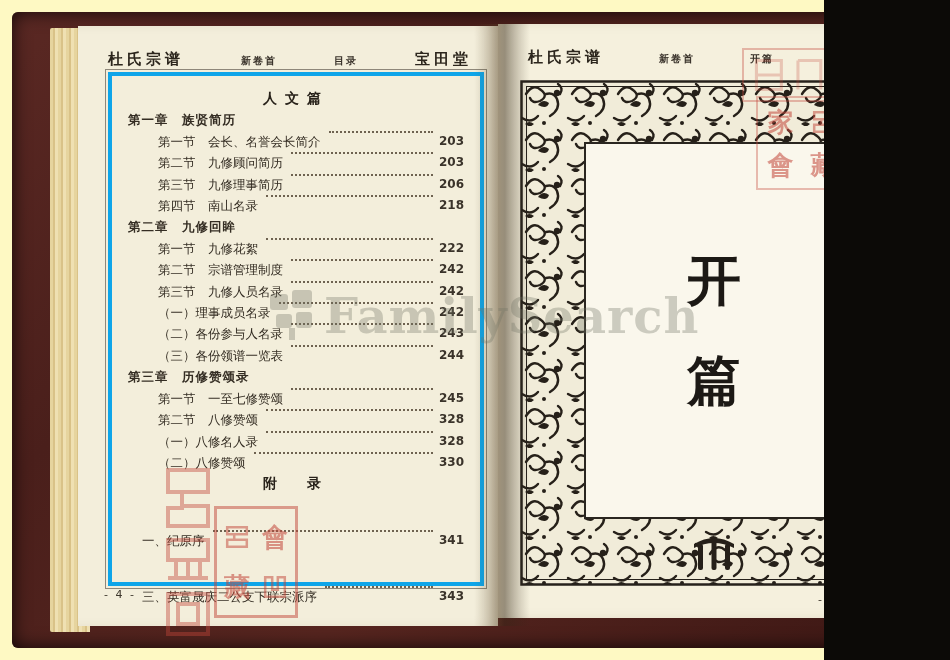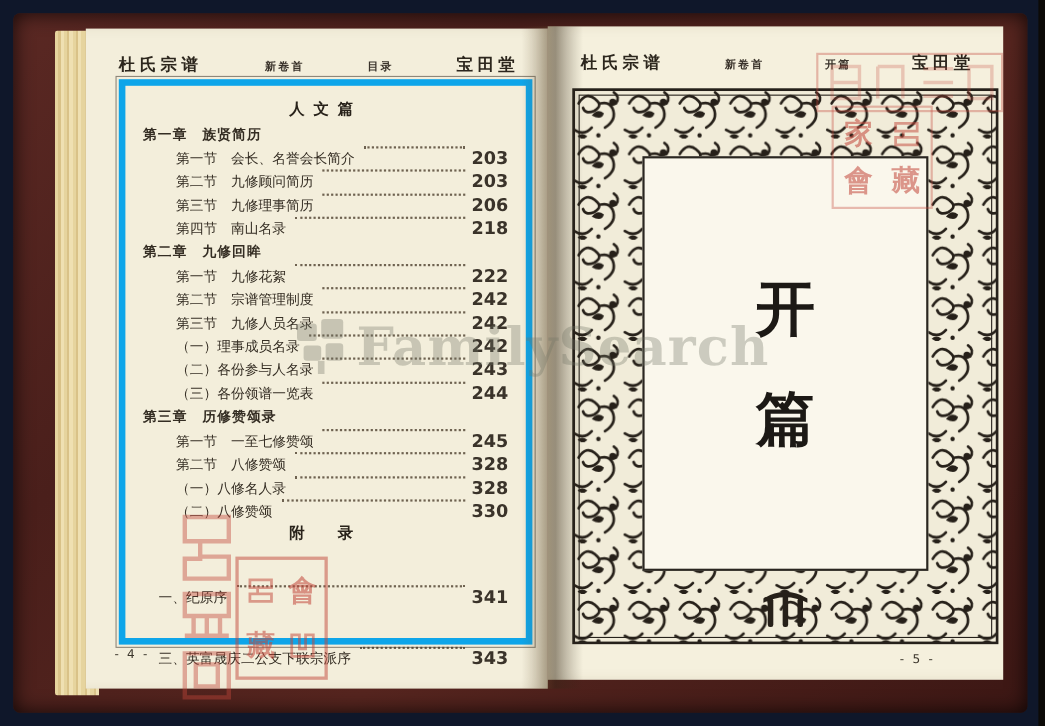--- a/index.html
+++ b/index.html
@@ -1,17 +1,17 @@
 <!DOCTYPE html>
 <html><head>
 <meta charset="utf-8">
 <style>
   html,body{margin:0;padding:0;background:#0c0a07;}
-  .scene{position:relative;width:944px;height:660px;overflow:hidden;
-         font-family:"DejaVu Sans",sans-serif;background:#0f172a;}
+  .scene{position:relative;width:824px;height:660px;overflow:hidden;
+         font-family:"DejaVu Sans",sans-serif;background:#fef9c3;}
 
   
   .cover{position:absolute;left:12px;top:12px;width:922px;height:636px;
          background:linear-gradient(135deg,#5a2823 0%,#4a1f1b 30%,#56251f 60%,#3c1714 100%);
          border-radius:6px;box-shadow:0 0 18px rgba(0,0,0,.8) inset;}
 
   
   .page-edges{position:absolute;left:50px;top:28px;width:40px;height:604px;
         background:repeating-linear-gradient(90deg,#e6d49e 0 3px,#d9c288 3px 5px,#efe0b2 5px 8px);
         border-radius:2px 0 0 2px;}
@@ -26,32 +26,32 @@
         pointer-events:none;z-index:4;}
 
   
   .page-header{position:absolute;top:24px;left:30px;right:26px;display:flex;
         align-items:baseline;justify-content:space-between;color:#2c261d;}
   .ph-title,.ph-hall{font-size:15px;font-weight:bold;letter-spacing:4px;}
   .ph-small{font-size:10px;font-weight:bold;letter-spacing:2px;color:#39322a;}
 
   
   .toc-frame{position:absolute;left:30px;top:46px;width:376px;height:514px;
-        border:6px solid #0ea5e9;outline:1px solid rgba(58,51,42,.55);outline-offset:2px;
+        border:4px solid #0ea5e9;outline:1px solid rgba(58,51,42,.55);outline-offset:2px;
         padding:12px 16px 0 16px;box-sizing:border-box;}
   .toc-row{display:flex;align-items:flex-start;line-height:21.4px;font-size:12.5px;
         color:#33two;color:#342d23;white-space:nowrap;}
   .toc-heading{display:block;text-align:center;font-weight:bold;font-size:14px;
         letter-spacing:8px;color:#28221a;}
   .toc-chapter .toc-label{font-weight:bold;letter-spacing:1px;}
   .toc-section{padding-left:30px;}
   .toc-sub{padding-left:30px;}
   .toc-item{padding-left:14px;margin-top:35px;}
   .toc-leader{flex:1;margin:0 6px 4px 8px;border-bottom:2px dotted #6e6250;min-width:20px;}
-  .toc-page{font-size:16px;font-weight:bold;color:#3a332a;margin-bottom:0;}
+  .toc-page{font-size:12px;font-weight:bold;color:#3a332a;margin-bottom:0;}
 
   .page-num{position:absolute;font-size:11px;letter-spacing:2px;color:#3c362c;}
   .pn-left{left:26px;top:562px;}
   .pn-right{right:62px;top:569px;}
 
   
   .dragon-frame{position:absolute;left:22px;top:56px;width:388px;height:506px;}
   .inner-panel{position:absolute;left:64px;top:62px;width:260px;height:377px;
         background:#faf7ec;border:2px solid #2a2620;box-sizing:border-box;
         display:flex;flex-direction:column;align-items:center;justify-content:center;gap:46px;}

